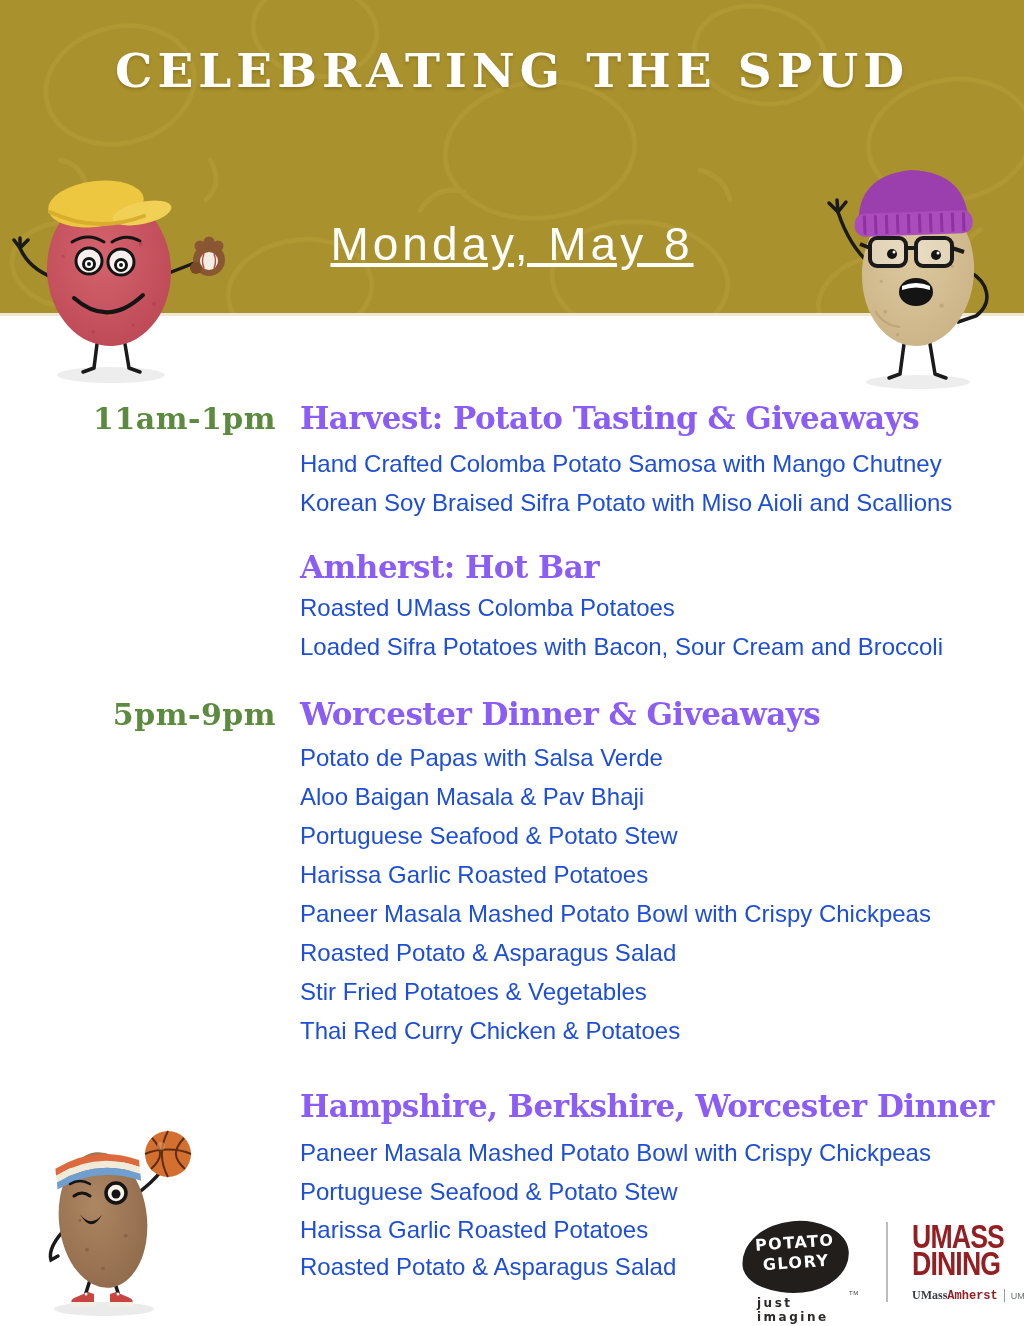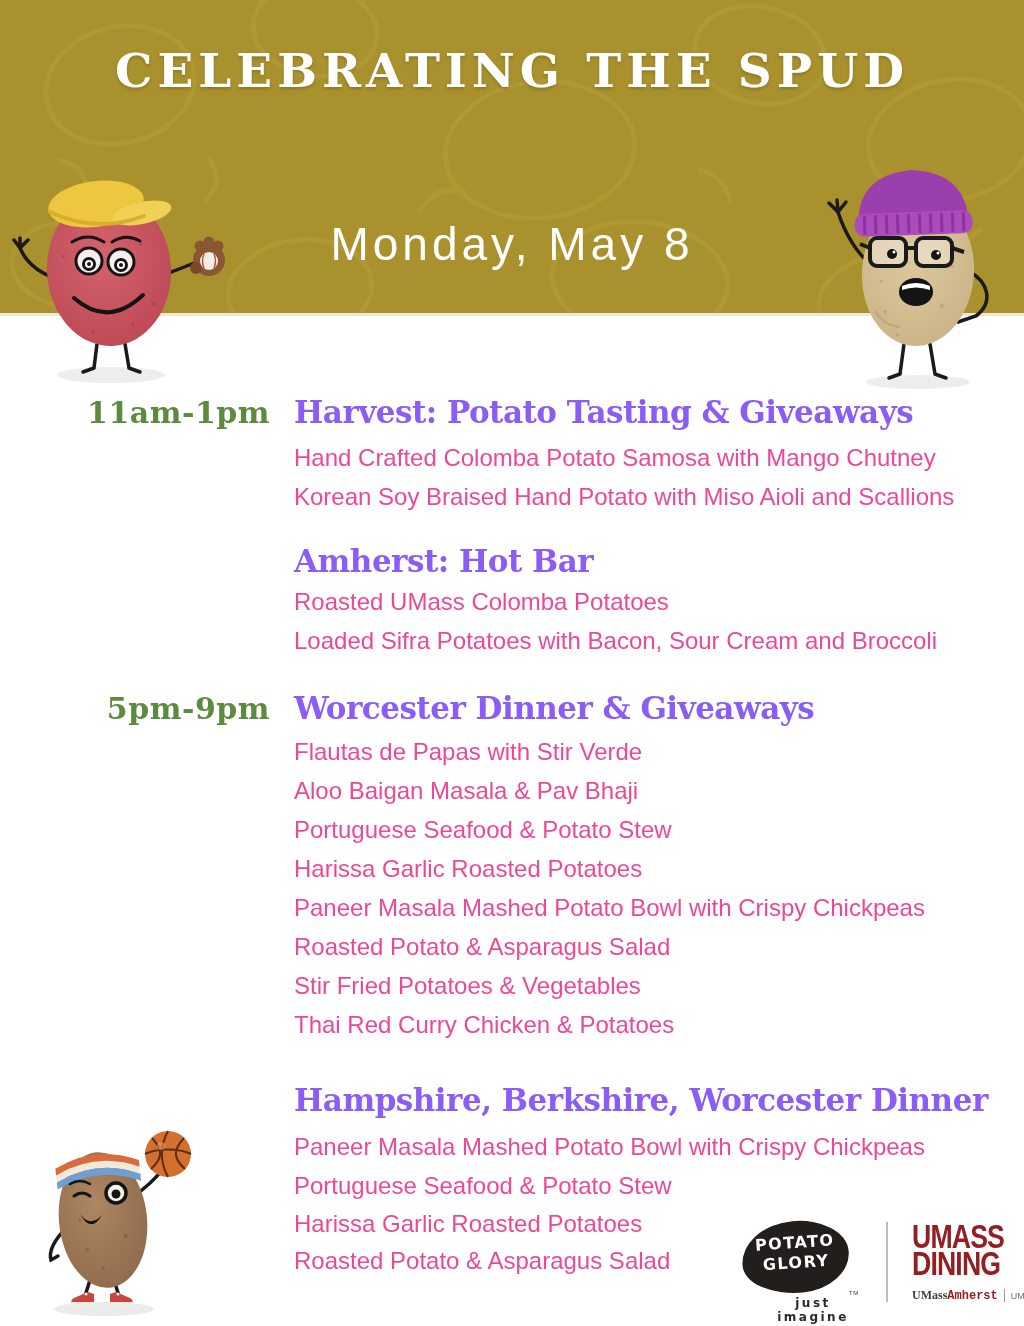--- a/index.html
+++ b/index.html
@@ -19,48 +19,48 @@
     font-family:"DejaVu Serif",serif;font-weight:bold;font-size:47px;letter-spacing:5px;
     text-shadow:0 2px 3px rgba(60,45,0,.25);
   }
   .big-title{
     top:152px;transform:translateY(-50%);
     font-family:"DejaVu Serif",serif;font-weight:bold;font-size:102px;letter-spacing:1px;
     text-shadow:0 3px 4px rgba(60,45,0,.22);
   }
   .date-line{
     top:244px;transform:translateY(-50%);
-    font-size:46px;letter-spacing:4px;font-weight:normal;
+    font-size:46px;letter-spacing:4px;font-weight:normal;text-decoration:underline;
   }
   
   .char{position:absolute;}
   
-  .sch-line{position:absolute;margin:0;white-space:nowrap;transform:translateY(-50%);padding-left:36px;}
+  .sch-line{position:absolute;margin:6px;white-space:nowrap;transform:translateY(-50%);padding-left:36px;}
   .time{
     left:0;width:234px;text-align:right;color:#5c8a3e;
     font-family:"DejaVu Serif",serif;font-weight:bold;font-size:30px;letter-spacing:.5px;
   }
   .heading{
     left:258px;color:#8b5cf6;
     font-family:"DejaVu Serif",serif;font-weight:bold;font-size:31px;letter-spacing:-.5px;
   }
-  .item{left:258px;color:#ec4899;font-size:24px;}
+  .item{left:258px;color:#1d4ed8;font-size:24px;}
   
   .pg-blob{
     position:absolute;left:742px;top:1221px;width:107px;height:72px;background:#211e1b;
     border-radius:50% 50% 46% 54% / 56% 48% 52% 44%;transform:rotate(-5deg);
   }
   .pg-text{
     position:absolute;left:742px;top:1233px;width:107px;text-align:center;color:#ffffff;
     font-family:"DejaVu Sans",sans-serif;font-weight:bold;font-size:16px;line-height:20px;
     letter-spacing:1.5px;transform:rotate(-4deg);
   }
   .pg-tm{position:absolute;left:849px;top:1290px;font-size:6px;color:#3a3a3a;letter-spacing:.5px;}
   .pg-tagline{
-    position:absolute;left:757px;top:1296px;width:112px;text-align:center;color:#2c2926;
+    position:absolute;left:757px;top:1296px;width:112px;color:#2c2926;
     font-family:"DejaVu Sans",sans-serif;font-weight:bold;font-size:12px;letter-spacing:2.5px;
   }
   .logo-divider{position:absolute;left:886px;top:1222px;width:2px;height:80px;background:#bdbdbd;}
   .umass-block{position:absolute;left:912px;top:1222px;}
   .umass-line{
     font-family:"Liberation Sans",sans-serif;font-weight:bold;font-size:31px;line-height:27px;
     color:#941f22;letter-spacing:-1px;transform:scale(.86,1.1);transform-origin:left top;
     white-space:nowrap;
   }
   .umass-sub{position:absolute;left:912px;top:1288px;white-space:nowrap;display:flex;align-items:center;}
@@ -215,29 +215,29 @@
     <g>
       <ellipse cx="104" cy="128" rx="17" ry="14" fill="#141414"></ellipse>
       <path d="M 90 122 Q 104 116 118 122 L 118 126 Q 104 121 90 126 Z" fill="#ffffff"></path>
     </g>
   </svg>
 
   <main class="schedule">
     <div class="sch-line time" style="top:412px">11am-1pm</div>
     <h2 class="sch-line heading" style="top:412px">Harvest: Potato Tasting &amp; Giveaways</h2>
     <p class="sch-line item" style="top:458px">Hand Crafted Colomba Potato Samosa with Mango Chutney</p>
-    <p class="sch-line item" style="top:497px">Korean Soy Braised Hand Potato with Miso Aioli and Scallions</p>
+    <p class="sch-line item" style="top:497px">Korean Soy Braised Sifra Potato with Miso Aioli and Scallions</p>
 
     <h2 class="sch-line heading" style="top:561px">Amherst: Hot Bar</h2>
     <p class="sch-line item" style="top:602px">Roasted UMass Colomba Potatoes</p>
     <p class="sch-line item" style="top:641px">Loaded Sifra Potatoes with Bacon, Sour Cream and Broccoli</p>
 
     <div class="sch-line time" style="top:708px">5pm-9pm</div>
     <h2 class="sch-line heading" style="top:708px">Worcester Dinner &amp; Giveaways</h2>
-    <p class="sch-line item" style="top:752px">Flautas de Papas with Stir Verde</p>
+    <p class="sch-line item" style="top:752px">Potato de Papas with Salsa Verde</p>
     <p class="sch-line item" style="top:791px">Aloo Baigan Masala &amp; Pav Bhaji</p>
     <p class="sch-line item" style="top:830px">Portuguese Seafood &amp; Potato Stew</p>
     <p class="sch-line item" style="top:869px">Harissa Garlic Roasted Potatoes</p>
     <p class="sch-line item" style="top:908px">Paneer Masala Mashed Potato Bowl with Crispy Chickpeas</p>
     <p class="sch-line item" style="top:947px">Roasted Potato &amp; Asparagus Salad</p>
     <p class="sch-line item" style="top:986px">Stir Fried Potatoes &amp; Vegetables</p>
     <p class="sch-line item" style="top:1025px">Thai Red Curry Chicken &amp; Potatoes</p>
 
     <h2 class="sch-line heading" style="top:1100px">Hampshire, Berkshire, Worcester Dinner</h2>
     <p class="sch-line item" style="top:1147px">Paneer Masala Mashed Potato Bowl with Crispy Chickpeas</p>

